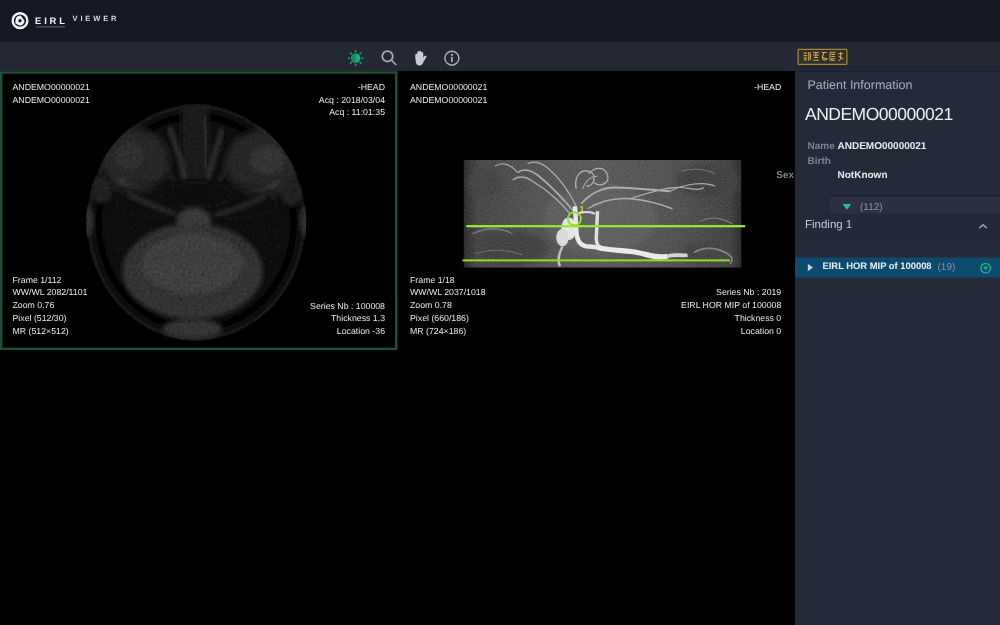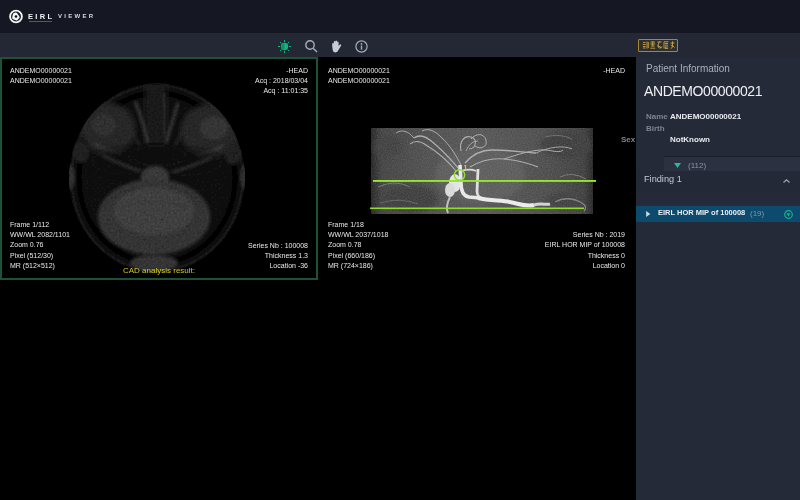--- a/index.html
+++ b/index.html
@@ -155,21 +155,20 @@
 Acq : 2018/03/04
 Acq : 11:01:35</div>
   <div class="ov" style="left:8px; top:160.5px;">Frame 1/112
 WW/WL 2082/1101
 Zoom 0.76
 Pixel (512/30)
 MR (512×512)</div>
   <div class="ov ovr" style="right:8px; top:181.5px;">Series Nb : 100008
 Thickness 1.3
 Location -36</div>
-  <div class="ov" style="left:0; right:0; top:207px; text-align:center; color:#d3c920; font-size:8px;">CAD analysis result:</div>
 </div>
 
 <div class="vp2">
   <svg id="mip" width="313" height="223" viewBox="0 0 313 223" style="position:absolute;left:0;top:0">
     <defs>
       <linearGradient id="strip" x1="0" y1="0" x2="1" y2="0">
         <stop offset="0" stop-color="#181818"></stop>
         <stop offset="0.05" stop-color="#383838"></stop>
         <stop offset="0.25" stop-color="#454545"></stop>
         <stop offset="0.5" stop-color="#4c4c4c"></stop>

